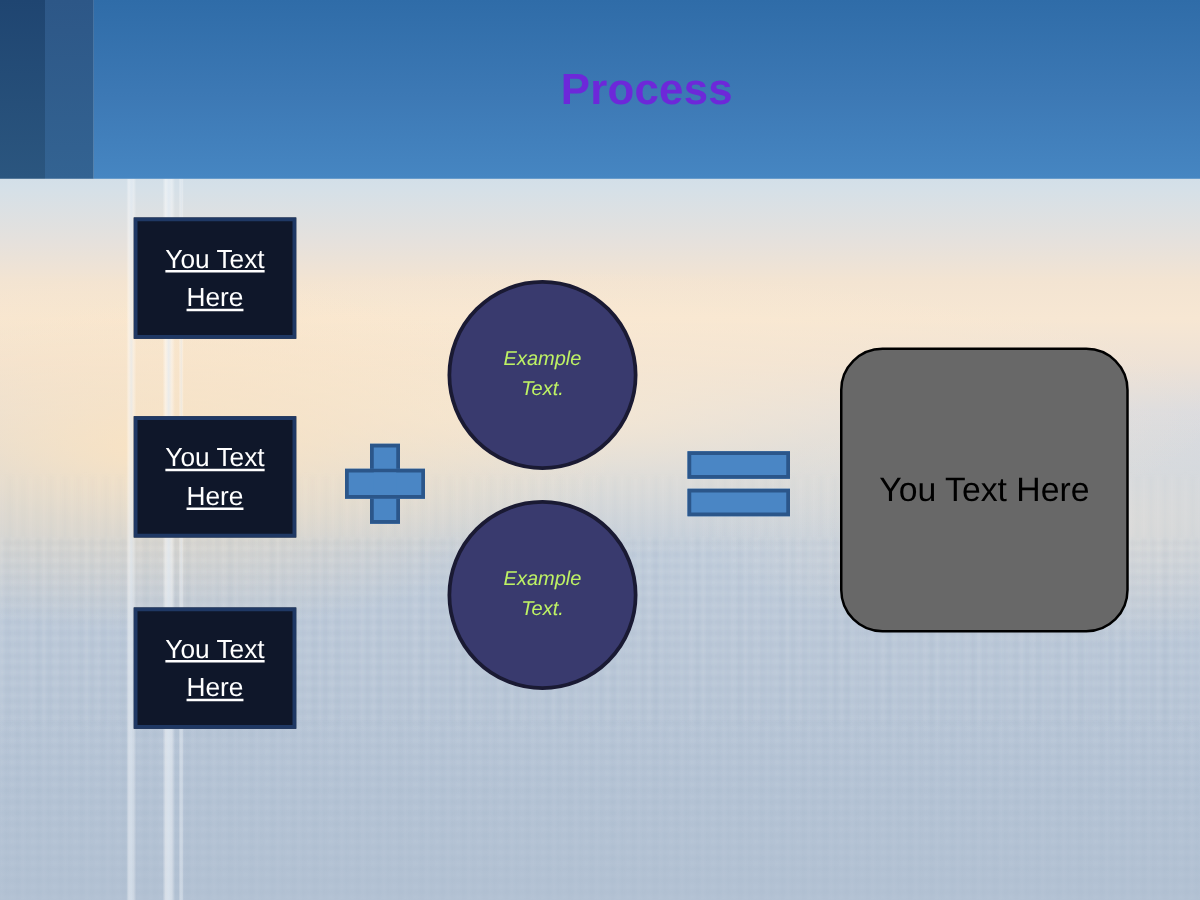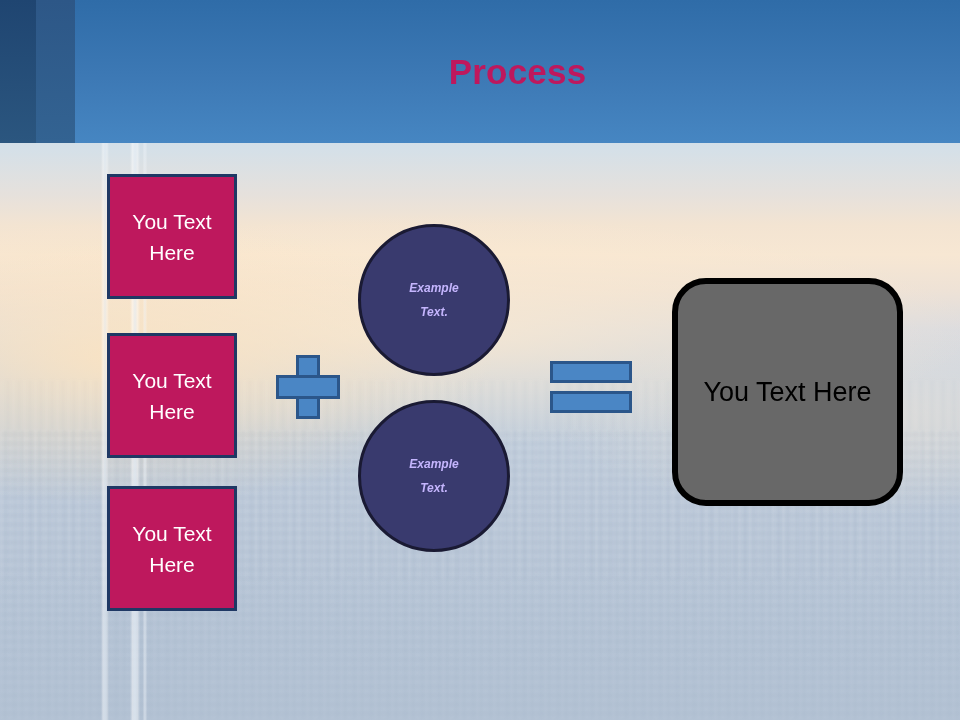--- a/index.html
+++ b/index.html
@@ -120,40 +120,41 @@
     background: linear-gradient(to bottom, #2d5787 0%, #336392 100%);
   }
   .band-main {
     position: absolute; left: 75px; top: 0; width: 885px; height: 143px;
     background: linear-gradient(to bottom, #2f6ca8 0%, #3d79b5 55%, #4686c2 100%);
   }
   .title-text {
     position: absolute;
     left: 75px; top: 0; width: 885px; height: 143px;
     display: flex; align-items: center; justify-content: center;
-    color: #be185d;
+    color: #6d28d9;
     font-size: 35px;
     letter-spacing: .2px;
     white-space: pre;
   }
   .title-strong { font-weight: bold; }
   .title-rest   { font-weight: normal; }
 
   
   .txt-box {
     position: absolute;
-    width: 130px; height: 125px;
-    background: #be185d;
+    width: 130px; height: 97px;
+    background: #0f172a;
     border: 3px solid #1f3864;
     box-sizing: border-box;
     display: flex; align-items: center; justify-content: center;
     text-align: center;
     color: #ffffff;
     font-size: 21px;
     line-height: 31px;
+    text-decoration: underline;
   }
   .tb1 { left: 107px; top: 174px; }
   .tb2 { left: 107px; top: 333px; }
   .tb3 { left: 107px; top: 486px; }
 
   
   .plus { position: absolute; left: 276px; top: 355px; width: 64px; height: 64px; }
   .plus-bar {
     position: absolute;
     background: #4a86c5;
@@ -171,23 +172,23 @@
   
   .circle {
     position: absolute;
     width: 152px; height: 152px;
     border-radius: 50%;
     background: #393a6e;
     border: 3px solid #1a1a33;
     box-sizing: border-box;
     display: flex; align-items: center; justify-content: center;
     text-align: center;
-    color: #c4b5fd;
-    font-size: 12px;
-    font-weight: bold;
+    color: #bef264;
+    font-size: 16px;
+    font-weight: normal;
     font-style: italic;
     line-height: 24px;
   }
   .c1 { left: 358px; top: 224px; }
   .c2 { left: 358px; top: 400px; }
 
   
   .equals { position: absolute; left: 550px; top: 361px; width: 82px; height: 52px; }
   .eq-bar {
     position: absolute;
@@ -198,21 +199,21 @@
   }
   .eq-top { top: 0; }
   .eq-bot { top: 30px; }
 
   
   .result-box {
     position: absolute;
     left: 672px; top: 278px;
     width: 231px; height: 228px;
     background: #686868;
-    border: 6px solid #000000;
+    border: 2px solid #000000;
     border-radius: 34px;
     box-sizing: border-box;
     display: flex; align-items: center; justify-content: center;
     color: #000000;
     font-size: 27px;
   }
 </style>
 </head>
 <body>
 

